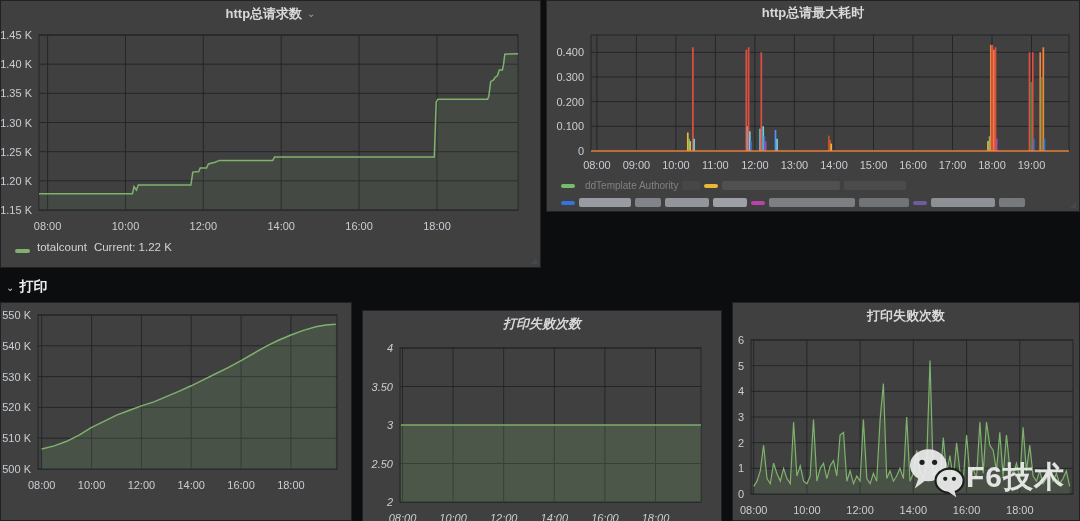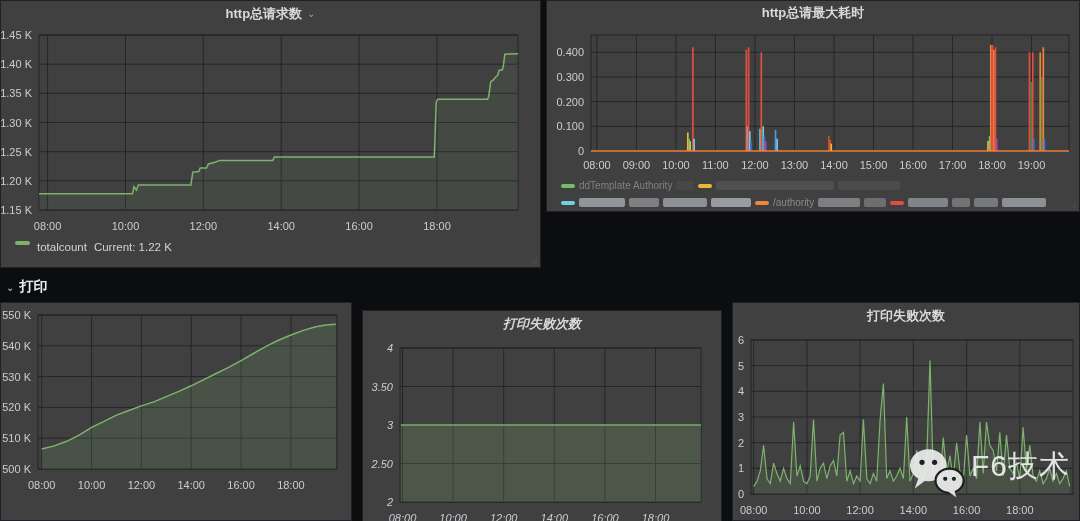--- a/index.html
+++ b/index.html
@@ -18,41 +18,41 @@
     font-size:13px;font-weight:700;color:#d8d9da;cursor:pointer;white-space:nowrap;
   }
   .chev{font-size:10px;color:#9aa0a6;margin-left:5px;font-weight:400;}
   svg.chart{display:block;}
   .grid{stroke:#232529;stroke-width:1;}
   .pborder{fill:none;stroke:#232529;stroke-width:1;}
   .tick{fill:#c9cdd2;font-size:11px;font-family:"Liberation Sans","DejaVu Sans",sans-serif;}
   .ty{text-anchor:end;}
   .tx{text-anchor:middle;}
   .legendA{
-    display:flex;align-items:flex-start;gap:7px;padding:5px 0 0 14px;
+    display:flex;align-items:flex-end;gap:7px;padding:5px 0 0 14px;
     font-size:11.5px;color:#d0d3d7;cursor:pointer;
   }
   .swatchA{width:15px;height:4px;border-radius:2px;background:#7EB26D;display:inline-block;}
   .legendB{padding:2px 0 0 14px;}
   .lrow{display:flex;align-items:center;gap:4px;height:17px;white-space:nowrap;overflow:hidden;}
   .sw{width:14px;height:4px;border-radius:2px;flex:0 0 auto;}
   .gh{height:9px;border-radius:2px;background:#aeb3ba;flex:0 0 auto;}
-  .gt{font-size:10px;color:#c9cdd2;flex:0 0 auto;}
+  .gt{font-size:10px;color:#c9cdd2;flex:0 0 auto;margin-left:6px;}
   .rowheader{
     position:absolute;left:6px;top:277px;height:20px;display:flex;align-items:center;gap:5px;
     font-size:14px;font-weight:700;color:#e8eaed;cursor:pointer;
   }
   .rowheader .chev{margin:0;font-size:10px;color:#c8ccd1;}
   .resize{
     position:absolute;right:3px;bottom:3px;width:0;height:0;
     border-bottom:6px solid #46484c;border-left:6px solid transparent;cursor:nwse-resize;
   }
   .watermark{
-    position:absolute;left:908px;top:446px;display:flex;align-items:flex-start;gap:5px;
-    z-index:30;pointer-events:none;
+    position:absolute;left:908px;top:446px;display:flex;align-items:flex-end;
+    z-index:30;pointer-events:none;font-weight:bold;
   }
   .wm-text{font-size:30px;color:rgba(240,240,240,0.92);letter-spacing:1px;}
 </style>
 </head>
 <body>
 
 <div class="panel" style="left:0;top:0;width:541px;height:268px;">
   <div class="ptitle">
     <span>http总请求数</span>
     <span class="chev">⌄</span>
@@ -176,36 +176,20 @@
   <div class="legendB" id="legendB">
       <div class="lrow">
         <span class="sw" style="background: rgb(115, 191, 105);"></span>
         <span class="gt" style="opacity: 0.45;">ddTemplate Authority</span>
         <span class="gh" style="width: 18px; opacity: 0.06;"></span>
         <span class="sw" style="background: rgb(234, 184, 57);"></span>
         <span class="gh" style="width: 118px; opacity: 0.14;"></span>
         <span class="gh" style="width: 62px; opacity: 0.1;"></span>
       </div>
       <div class="lrow">
-        <span class="sw" style="background: rgb(110, 208, 224);"></span>
-        <span class="gh" style="width: 46px; opacity: 0.75;"></span>
-        <span class="gh" style="width: 30px; opacity: 0.55;"></span>
-        <span class="gh" style="width: 44px; opacity: 0.7;"></span>
-        <span class="gh" style="width: 40px; opacity: 0.8;"></span>
-        <span class="sw" style="background: rgb(239, 132, 60);"></span>
-        <span class="gt" style="opacity: 0.5;">/authority</span>
-        <span class="gh" style="width: 42px; opacity: 0.55;"></span>
-        <span class="gh" style="width: 22px; opacity: 0.4;"></span>
-        <span class="sw" style="background: rgb(226, 77, 66);"></span>
-        <span class="gh" style="width: 40px; opacity: 0.6;"></span>
-        <span class="gh" style="width: 18px; opacity: 0.45;"></span>
-        <span class="gh" style="width: 24px; opacity: 0.5;"></span>
-        <span class="gh" style="width: 44px; opacity: 0.7;"></span>
-      </div>
-      <div class="lrow">
         <span class="sw" style="background: rgb(50, 116, 217);"></span>
         <span class="gh" style="width: 52px; opacity: 0.8;"></span>
         <span class="gh" style="width: 26px; opacity: 0.6;"></span>
         <span class="gh" style="width: 44px; opacity: 0.75;"></span>
         <span class="gh" style="width: 34px; opacity: 0.85;"></span>
         <span class="sw" style="background: rgb(186, 67, 169);"></span>
         <span class="gh" style="width: 86px; opacity: 0.55;"></span>
         <span class="gh" style="width: 50px; opacity: 0.45;"></span>
         <span class="sw" style="background: rgb(112, 93, 160);"></span>
         <span class="gh" style="width: 64px; opacity: 0.7;"></span>

